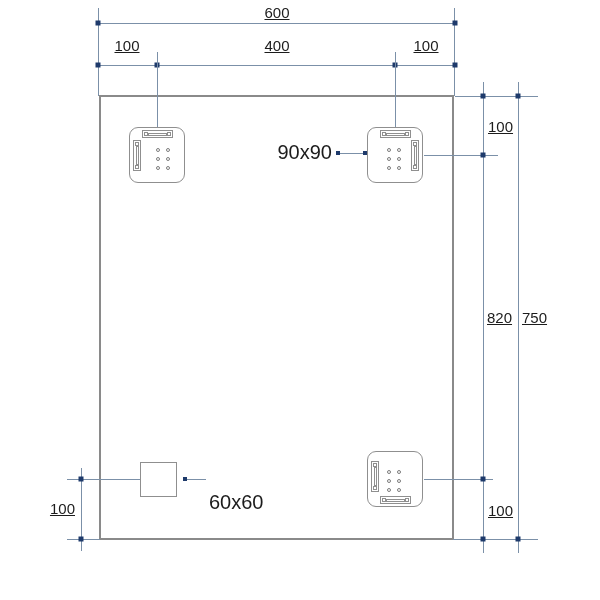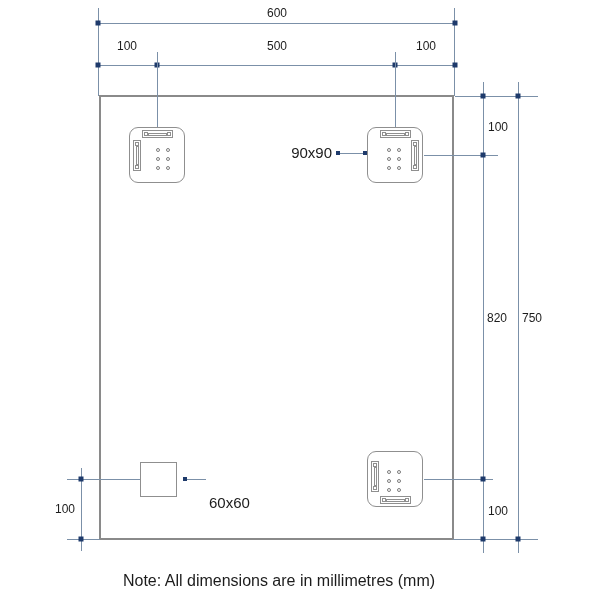--- a/index.html
+++ b/index.html
@@ -11,24 +11,24 @@
   
   .mirror{position:absolute;left:99px;top:95px;width:355px;height:445px;
     border:2px solid var(--outline);box-sizing:border-box;background:#fff;}
   
   .hl{position:absolute;height:1px;background:var(--dim-line);}
   .vl{position:absolute;width:1px;background:var(--dim-line);}
   
   .tick{position:absolute;width:5px;height:5px;background:var(--tick);transform:translate(-50%,-50%);}
   .ldot{position:absolute;width:4px;height:4px;background:var(--tick);transform:translate(-50%,-50%);}
   
-  .dim{position:absolute;font-size:12px;line-height:18px;white-space:nowrap;color:var(--text);}
+  .dim{position:absolute;font-size:15px;line-height:18px;white-space:nowrap;color:var(--text);text-decoration:underline;}
   .dim.center{transform:translateX(-50%);}
   .dim.rightal{transform:translateX(-100%);}
-  .callout{position:absolute;font-size:15px;line-height:17px;white-space:nowrap;color:var(--text);}
+  .callout{position:absolute;font-size:20px;line-height:17px;white-space:nowrap;color:var(--text);}
   .callout.rightal{transform:translateX(-100%);}
   .note{position:absolute;font-size:16px;line-height:19px;white-space:nowrap;
     transform:translateX(-50%);color:var(--text);}
   
   .bracket{position:absolute;width:56px;height:56px;border:1.5px solid var(--bracket-line);
     border-radius:9px;background:#fff;box-sizing:border-box;}
   .slot{position:absolute;border:1px solid var(--bracket-line);box-sizing:border-box;background:#fff;}
   .slot-h{width:31px;height:8px;}
   .slot-v{width:8px;height:31px;}
   .slot i{position:absolute;border:1px solid var(--bracket-line);box-sizing:border-box;background:#fff;display:block;}
@@ -59,21 +59,21 @@
   <div class="dim center" style="left:277px;top:4px">600</div>
 
   <div class="hl" style="left:98px;top:65px;width:357px"></div>
   <div class="tick" style="left:98px;top:65px"></div>
   <div class="tick" style="left:157px;top:65px"></div>
   <div class="tick" style="left:395px;top:65px"></div>
   <div class="tick" style="left:455px;top:65px"></div>
   <div class="vl" style="left:157px;top:52px;height:75px"></div>
   <div class="vl" style="left:395px;top:52px;height:75px"></div>
   <div class="dim center" style="left:127px;top:37px">100</div>
-  <div class="dim center" style="left:277px;top:37px">500</div>
+  <div class="dim center" style="left:277px;top:37px">400</div>
   <div class="dim center" style="left:426px;top:37px">100</div>
 
   <div class="hl" style="left:455px;top:96px;width:83px"></div>
   <div class="hl" style="left:424px;top:155px;width:74px"></div>
   <div class="hl" style="left:424px;top:479px;width:69px"></div>
   <div class="hl" style="left:453px;top:539px;width:85px"></div>
   <div class="vl" style="left:483px;top:82px;height:471px"></div>
   <div class="vl" style="left:518px;top:82px;height:471px"></div>
   <div class="tick" style="left:483px;top:96px"></div>
   <div class="tick" style="left:518px;top:96px"></div>
@@ -160,15 +160,14 @@
         <i></i>
         <i></i>
         <i></i>
         <i></i>
         <i></i>
     </div>
   </div>
 
   <div class="sq" style="left:140px;top:462px;width:37px;height:35px"></div>
 
-  <div class="note" style="left:279px;top:571px">Note: All dimensions are in millimetres (mm)</div>
 
 </div>
 
 </body></html>

